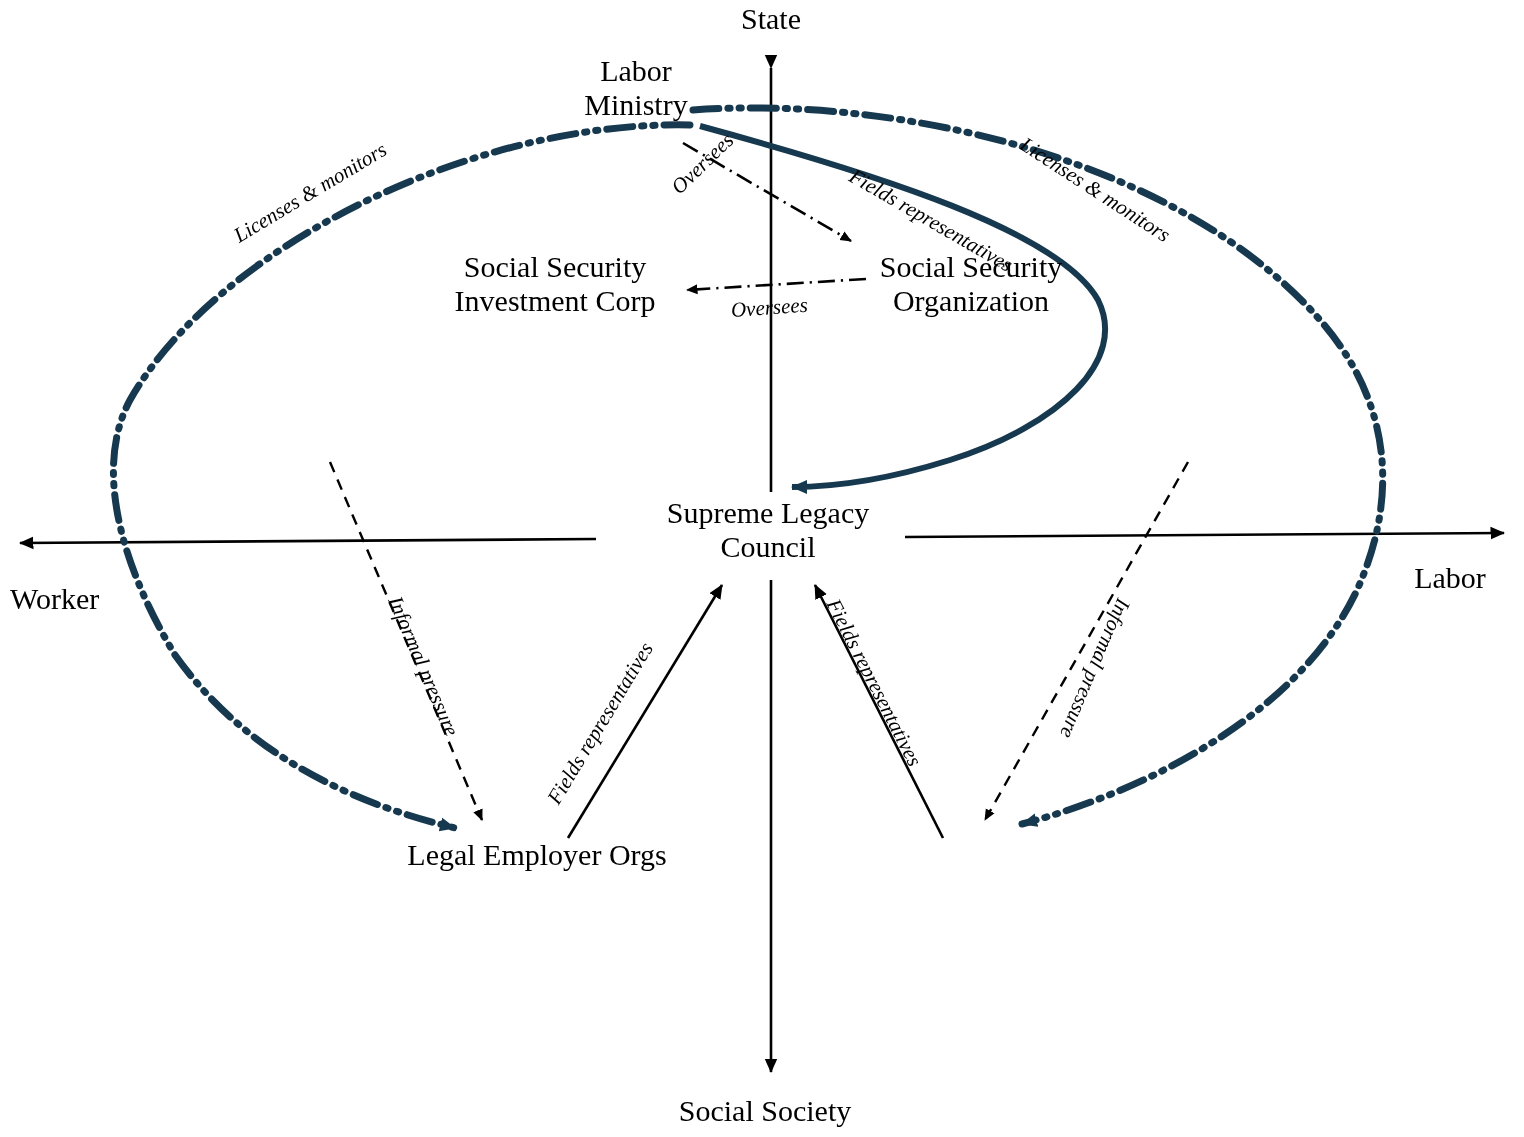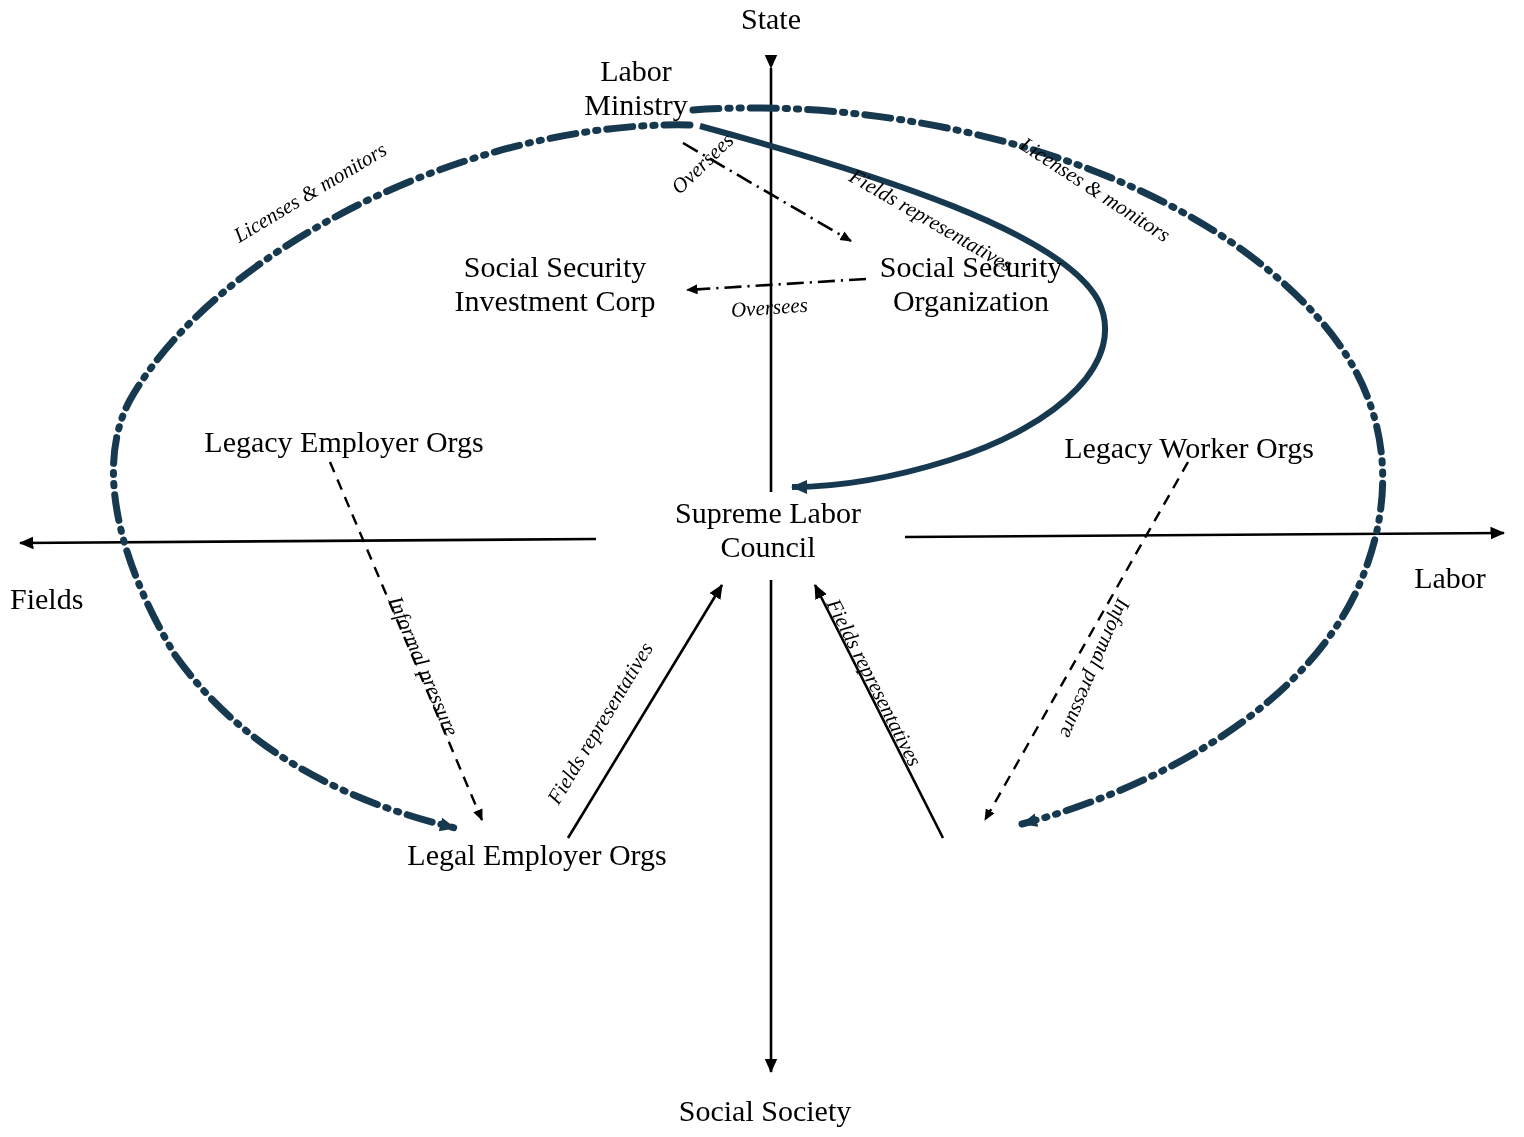--- a/index.html
+++ b/index.html
@@ -113,39 +113,37 @@
 
     <g>
       <line x1="943" y1="838" x2="815" y2="585" stroke="#000000" stroke-width="2.6" marker-end="url(#ah-black-big)"></line>
     </g>
   </svg>
 
   <div class="axis-label" style="left:771px;top:2px;transform:translateX(-50%);">State</div>
 
   <div class="axis-label" style="left:765px;top:1094px;transform:translateX(-50%);">Social Society</div>
 
-  <div class="axis-label" style="left:10px;top:582px;">Fields</div>
+  <div class="axis-label" style="left:10px;top:582px;">Worker</div>
 
   <div class="axis-label" style="left:1450px;top:561px;transform:translateX(-50%);">Labor</div>
 
   <div class="node-label" style="left:636px;top:54px;transform:translateX(-50%);">Labor
 Ministry</div>
 
   <div class="node-label" style="left:555px;top:250px;transform:translateX(-50%);">Social Security
 Investment Corp</div>
 
   <div class="node-label" style="left:971px;top:250px;transform:translateX(-50%);">Social Security
 Organization</div>
 
-  <div class="node-label" style="left:768px;top:496px;transform:translateX(-50%);">Supreme Labor
+  <div class="node-label" style="left:768px;top:496px;transform:translateX(-50%);">Supreme Legacy
 Council</div>
 
-  <div class="node-label" style="left:344px;top:425px;transform:translateX(-50%);">Legacy Employer Orgs</div>
 
-  <div class="node-label" style="left:1189px;top:431px;transform:translateX(-50%);">Legacy Worker Orgs</div>
 
   <div class="node-label" style="left:537px;top:838px;transform:translateX(-50%);text-align:right;">Legal Employer Orgs</div>
 
 
   <div class="edge-label" style="left:236px;top:225px;transform:rotate(-31deg);">Licenses &amp; monitors</div>
 
   <div class="edge-label" style="left:1022px;top:130px;transform:rotate(33deg);">Licenses &amp; monitors</div>
 
   <div class="edge-label" style="left:851px;top:162px;transform:rotate(30deg);">Fields representatives</div>
 

